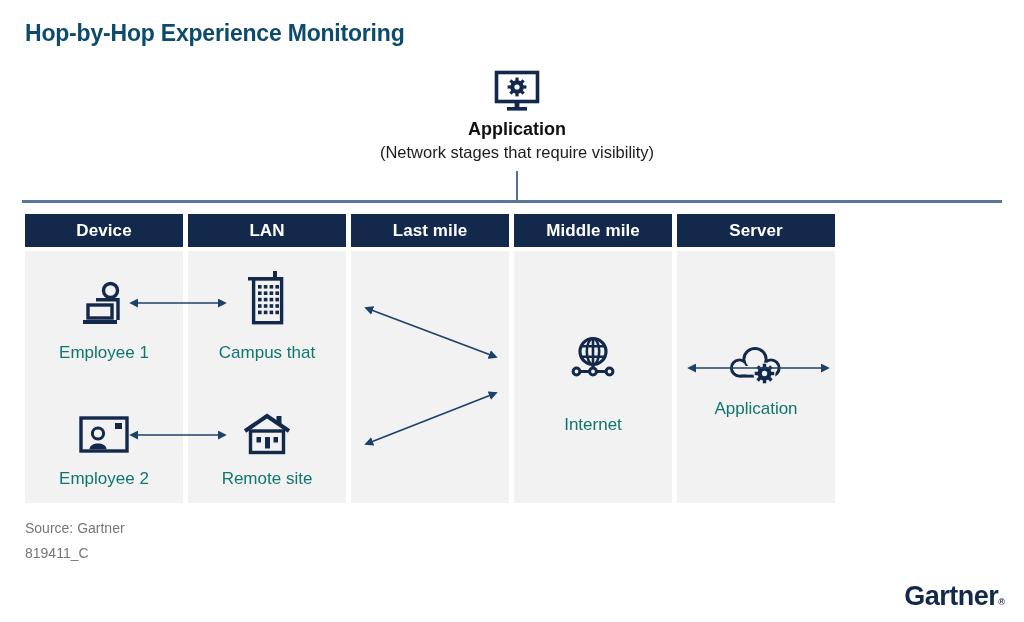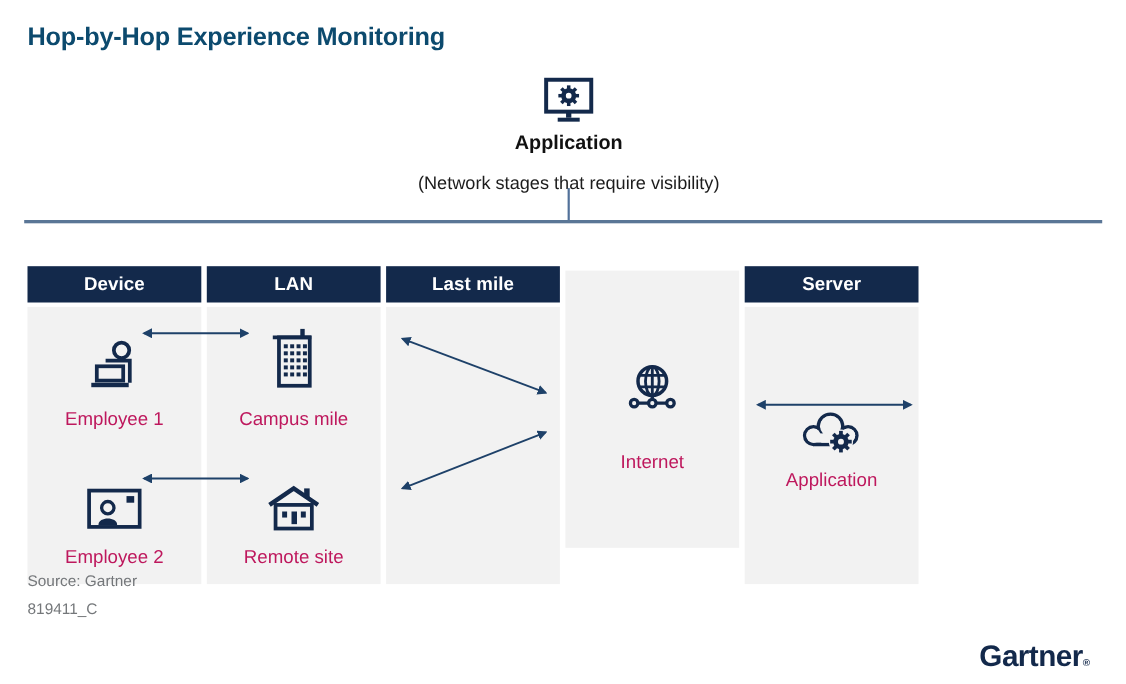--- a/index.html
+++ b/index.html
@@ -9,36 +9,36 @@
   }
   .page-title{
     position:absolute;left:25px;top:20px;margin:0;
     font-size:23px;font-weight:bold;color:#0c4a6e;letter-spacing:-0.2px;
   }
   .monitor-block{
     position:absolute;left:317px;top:70px;width:400px;text-align:center;
   }
   .monitor-block .mb-icon{display:flex;justify-content:center;margin-bottom:7px;}
   .mon-label{font-size:18px;font-weight:bold;color:#111;}
-  .mon-sub{font-size:16.5px;color:#1c1c1c;margin-top:18px;}
+  .mon-sub{font-size:16.5px;color:#1c1c1c;margin-top:3px;}
   .vline{position:absolute;left:516px;top:171px;width:2px;height:29px;background:#52719a;}
   .hline{position:absolute;left:22px;top:200px;width:980px;height:3px;background:#5a7696;}
   .columns{position:absolute;left:25px;top:214px;width:973px;display:flex;gap:5px;}
-  .col{width:158px;flex:0 0 158px;margin-top:28px;}
+  .col{width:158px;flex:0 0 158px;}
   .col-header{
     height:33px;background:#13294b;color:#fff;display:flex;align-items:center;justify-content:center;
     font-size:17px;font-weight:bold;letter-spacing:0.1px;
   }
   .col-body{position:relative;height:252px;background:#f2f2f2;margin-top:4px;}
   .ic{position:absolute;left:0;right:0;display:flex;justify-content:center;}
-  .lbl{position:absolute;left:0;right:0;text-align:center;font-size:17px;color:#be185d;}
+  .lbl{position:absolute;left:0;right:0;text-align:center;font-size:17px;color:#0f766e;}
   .arrows{position:absolute;left:0;top:0;pointer-events:none;}
   .src-line{position:absolute;left:25px;font-size:14px;color:#74777a;}
   .logo{
-    position:absolute;right:33px;bottom:10px;
+    position:absolute;right:19px;bottom:10px;
     font-size:27px;font-weight:bold;color:#13294b;letter-spacing:-0.5px;
   }
   .logo sup{font-size:9px;letter-spacing:0;vertical-align:baseline;}
   svg .st{fill:none;stroke:#13294b;}
 </style>
 </head>
 <body>
 
 <div class="canvas">
 
@@ -122,41 +122,42 @@
                 <rect x="19.8" y="35.2" width="3.6" height="3.6"></rect>
                 <rect x="25.6" y="35.2" width="3.6" height="3.6"></rect>
                 <rect x="31.4" y="35.2" width="3.6" height="3.6"></rect>
               <rect x="14" y="41.6" width="3.6" height="3.6"></rect>
                 <rect x="19.8" y="41.6" width="3.6" height="3.6"></rect>
                 <rect x="25.6" y="41.6" width="3.6" height="3.6"></rect>
                 <rect x="31.4" y="41.6" width="3.6" height="3.6"></rect>
             </g>
           </svg>
         </div>
-        <div class="lbl" style="top:92px">Campus mile</div>
+        <div class="lbl" style="top:92px">Campus that</div>
         <div class="ic" style="top:160px">
           <svg width="50" height="46" viewBox="0 0 50 46">
             <rect x="34.5" y="5" width="5" height="8" fill="#13294b"></rect>
             <path class="st" d="M3,20 L25,5 L47,20" stroke-width="4"></path>
             <rect class="st" x="8.5" y="20" width="33" height="21.5" stroke-width="3.4"></rect>
             <rect x="14.5" y="26" width="4.5" height="5.5" fill="#13294b"></rect>
             <rect x="23" y="26" width="5" height="11.5" fill="#13294b"></rect>
             <rect x="31.5" y="26" width="4.5" height="5.5" fill="#13294b"></rect>
           </svg>
         </div>
         <div class="lbl" style="top:218px">Remote site</div>
       </div>
     </div>
 
     <div class="col">
       <div class="col-header">Last mile</div>
       <div class="col-body"></div>
     </div>
 
     <div class="col">
+      <div class="col-header">Middle mile</div>
       <div class="col-body">
         <div class="ic" style="top:84px">
           <svg width="48" height="44" viewBox="0 0 48 44">
             <circle class="st" cx="24" cy="16.5" r="13" stroke-width="3.2"></circle>
             <ellipse class="st" cx="24" cy="16.5" rx="6.2" ry="13" stroke-width="2.6"></ellipse>
             <path class="st" d="M12.2,11.3 L35.8,11.3 M12.2,21.7 L35.8,21.7 M24,3.5 L24,29.5" stroke-width="2.6"></path>
             <path class="st" d="M24,29.5 L24,36.5 M7.5,36.5 L40.5,36.5" stroke-width="3"></path>
             <circle cx="7.5" cy="36.5" r="3.4" fill="#f2f2f2" stroke="#13294b" stroke-width="3"></circle>
             <circle cx="24" cy="36.5" r="3.4" fill="#f2f2f2" stroke="#13294b" stroke-width="3"></circle>
             <circle cx="40.5" cy="36.5" r="3.4" fill="#f2f2f2" stroke="#13294b" stroke-width="3"></circle>

